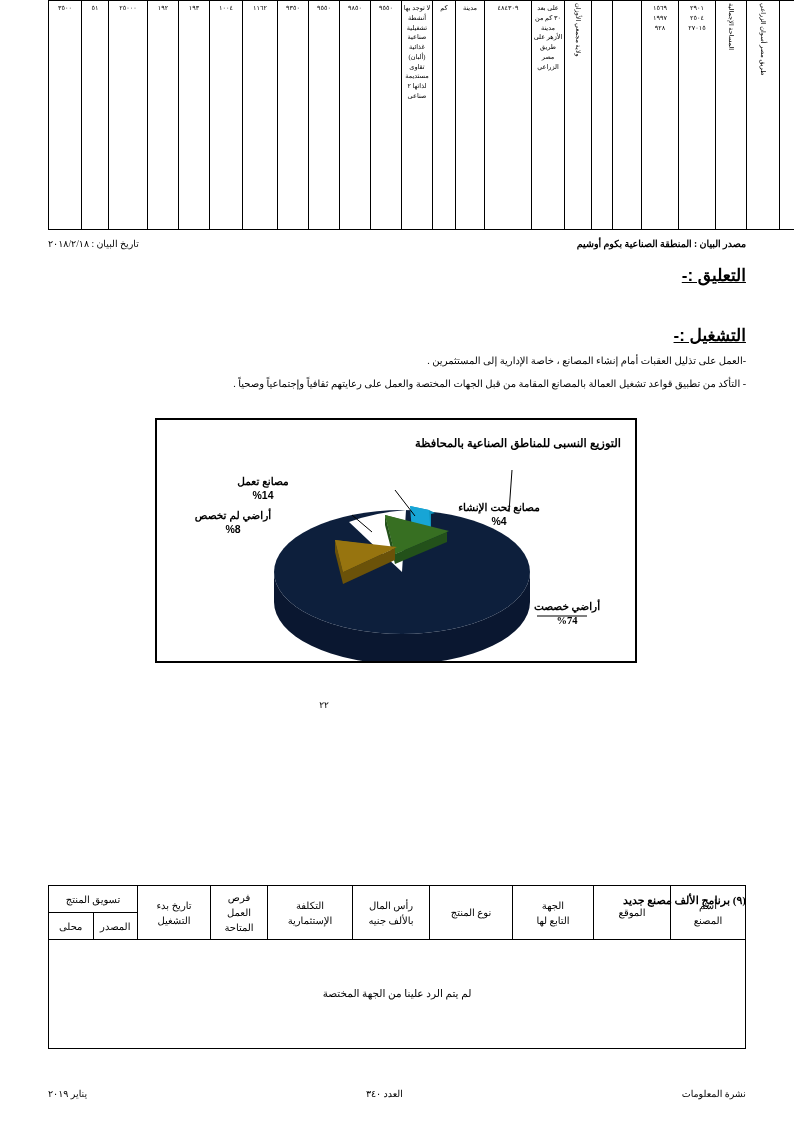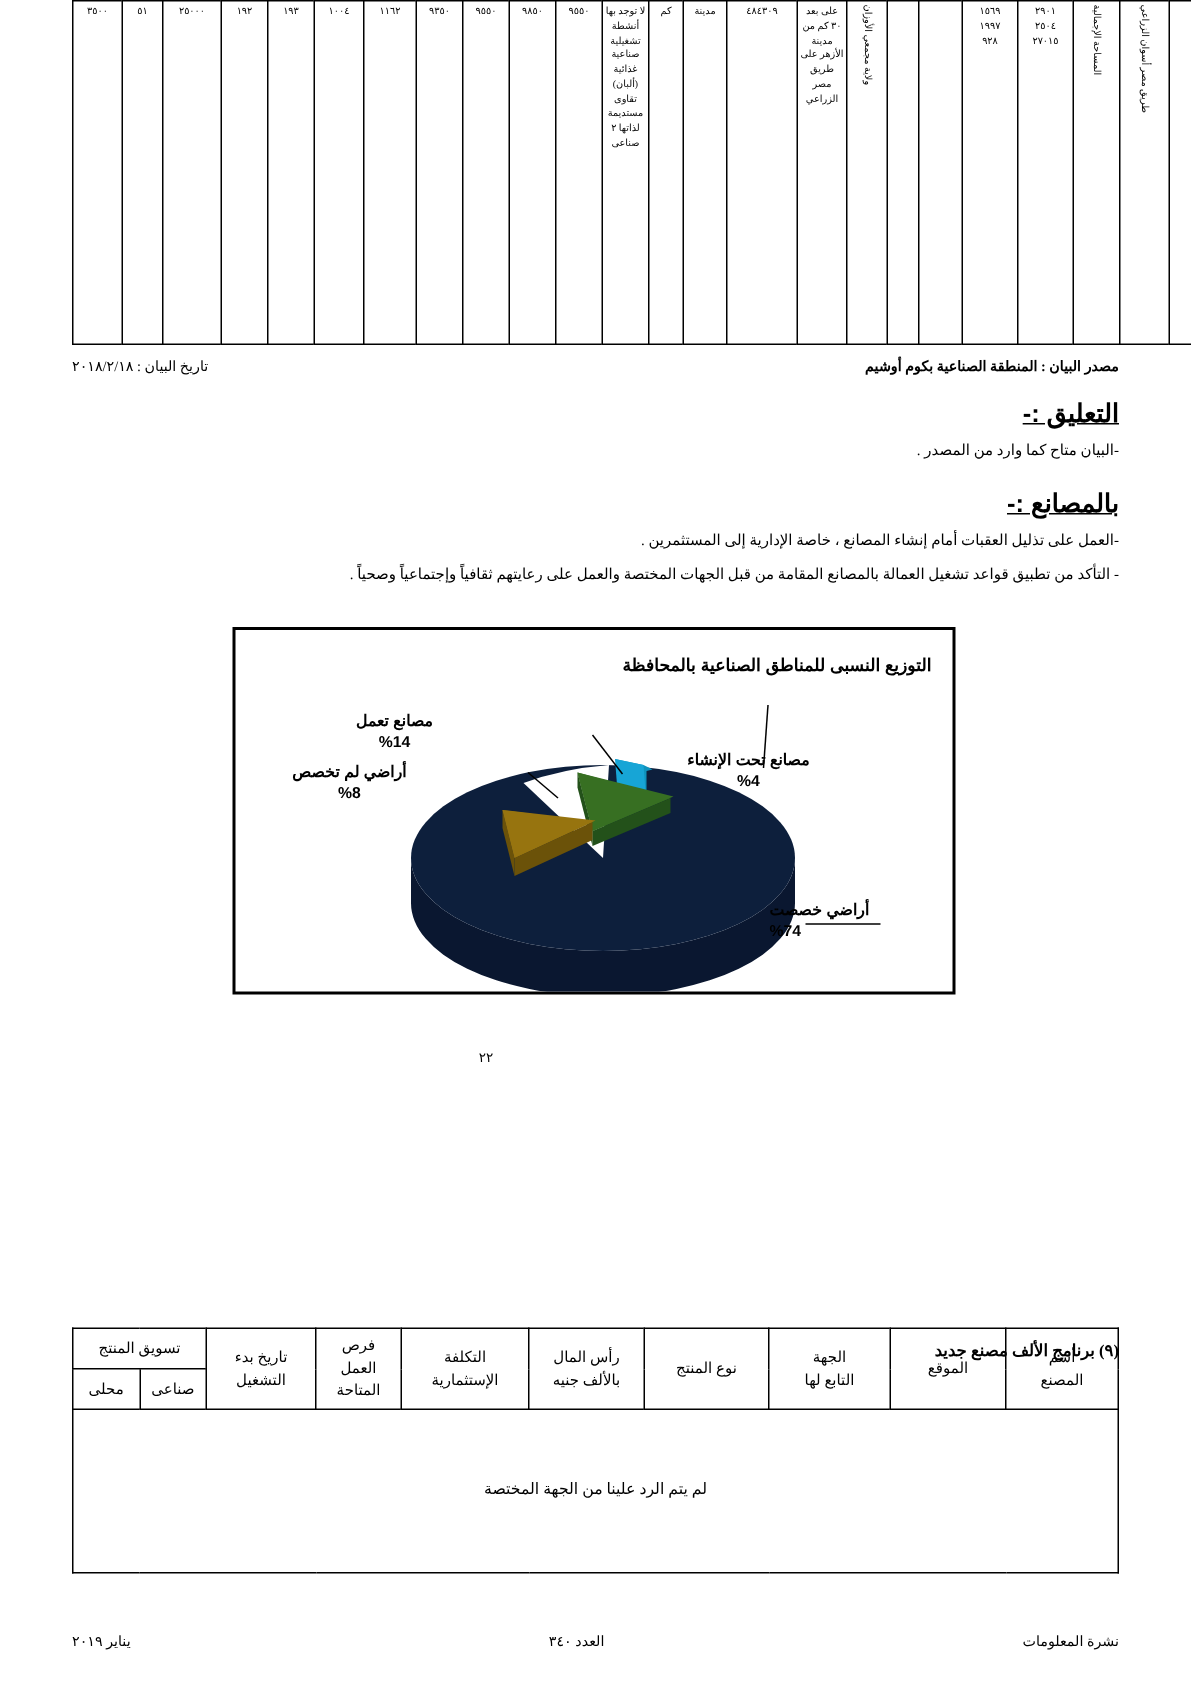--- a/index.html
+++ b/index.html
@@ -281,25 +281,24 @@
       </table>
   </div>
 
   <div class="source-line">
     <span class="right">مصدر البيان : المنطقة الصناعية بكوم أوشيم</span>
     <span class="left">تاريخ البيان : ٢٠١٨/٢/١٨</span>
   </div>
 
   <div class="block" id="comment-block">
     <div class="block-title">التعليق :-</div>
-    <div class="block-line">-البيان متاح كما وارد من المصدر .</div>
   </div>
 
   <div class="block" id="recommend-block">
-    <div class="block-title">بالمصانع :-</div>
+    <div class="block-title">التشغيل :-</div>
     <div class="block-line">-العمل على تذليل العقبات أمام إنشاء المصانع ، خاصة الإدارية إلى المستثمرين .</div>
     <div class="block-line">- التأكد من تطبيق قواعد تشغيل العمالة بالمصانع المقامة من قبل الجهات المختصة والعمل على رعايتهم ثقافياً وإجتماعياً وصحياً .</div>
   </div>
 
   <div class="chart-box">
     <div class="chart-title">التوزيع النسبى للمناطق الصناعية بالمحافظة</div>
 
     <svg class="chart-svg" width="478" height="241" viewBox="0 0 478 241">
 
       <g>
@@ -345,21 +344,21 @@
     <div class="lbl" style="top:54px; left:40px; width:132px;">
       <span>مصانع تعمل</span><br>
       <span>%14</span>
     </div>
 
     <div class="lbl" style="top:88px; left:5px; width:142px;">
       <span>أراضي لم تخصص</span><br>
       <span>%8</span>
     </div>
 
-    <div class="lbl" style="top:180px; left:356px; width:108px; text-align:left;">
+    <div class="lbl" style="top:180px; left:356px; width:108px; text-align:center;font-family:Liberation Serif, serif;">
       <span>أراضي خصصت</span><br>
       <span>%74</span>
     </div>
   </div>
 
   <div class="page-num">٢٢</div>
 
   <div class="prog-head">(٩) برنامج الألف مصنع جديد</div>
 
   <div class="bottom-table-wrap">
@@ -394,21 +393,21 @@
         </td>
         <td rowspan="2" style="width:68px">
           <span>تاريخ بدء</span><br>
           <span>التشغيل</span>
         </td>
         <td colspan="2">
           <span>تسويق المنتج</span>
         </td>
       </tr>
       <tr>
-        <td style="width:65px">صناعى</td>
+        <td style="width:65px">المصدر</td>
         <td style="width:65px">محلى</td>
       </tr>
       <tr>
         <td class="body-cell" colspan="10">لم يتم الرد علينا من الجهة المختصة</td>
       </tr>
     </tbody>
       </table>
   </div>
 
   <div class="footer">

